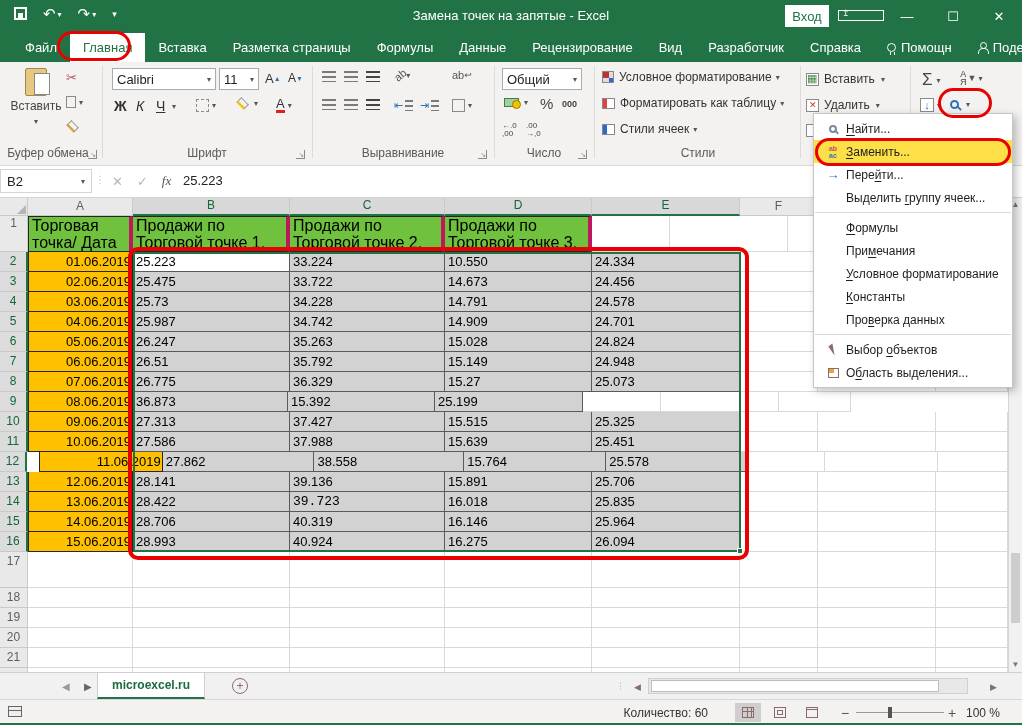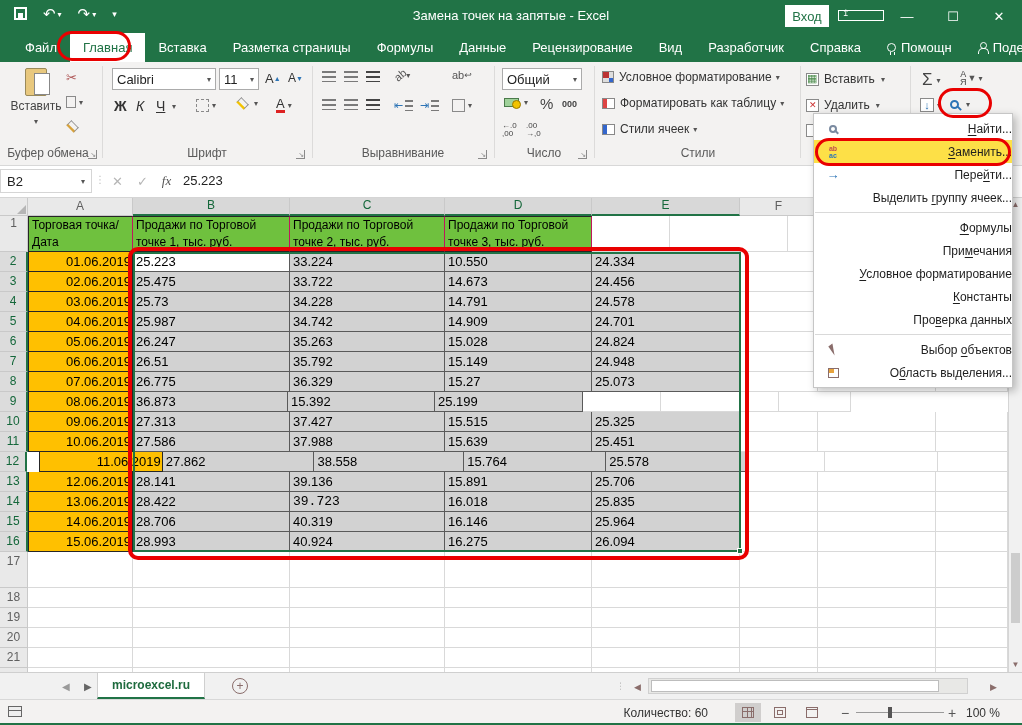--- a/index.html
+++ b/index.html
@@ -78,21 +78,21 @@
   .grid { position:absolute; left:0; top:198px; width:1008px; height:474px; background:#fff; overflow:hidden; }
   .chrow { display:flex; height:18px; }
   .corner { width:28px; height:18px; background:#e9e9e9; border-right:1px solid #c9c9c9; border-bottom:1px solid #c9c9c9; position:relative; }
   .corner:after { content:""; position:absolute; right:1px; bottom:1px; border-left:9px solid transparent; border-bottom:9px solid #b5b5b5; }
   .ch { height:18px; background:#e9e9e9; border-right:1px solid #c9c9c9; border-bottom:1px solid #c9c9c9; font-size:12px; color:#5f5f5f; text-align:center; line-height:17px; }
   .ch.sel { background:#d8d8d8; color:#14673a; border-bottom:2px solid #217346; line-height:15px; }
   .row { display:flex; }
   .rn { width:28px; background:#e9e9e9; border-right:1px solid #c9c9c9; border-bottom:1px solid #c9c9c9; font-size:12px; color:#5f5f5f; text-align:center; }
   .rn.sel { background:#dcdcdc; color:#14673a; border-right:2px solid #217346; }
   .cell { border-right:1px solid #d9d9d9; border-bottom:1px solid #d9d9d9; font-size:13px; color:#000; overflow:hidden; white-space:nowrap; }
-  .thdr { background:#6FC13E; border-right:1px solid #be185d; border-bottom:1px solid #262626; border-top:1px solid #262626; font-size:12px; line-height:17px; padding:0 3px; color:#000; }
+  .thdr { background:#6FC13E; border-right:4px solid #be185d; border-bottom:1px solid #262626; border-top:1px solid #262626; font-size:16px; line-height:17px; padding:0 3px; color:#000; }
   .thdr.first { border-left:1px solid #262626; }
   .date { background:#FFC000; border-right:1px solid #262626; border-bottom:1px solid #262626; text-align:right; padding-right:1px; border-left:1px solid #262626; }
   .val { background:#d2d2d2; border-right:1px solid #5a5a5a; border-bottom:1px solid #5a5a5a; padding-left:3px; }
   .val.active { background:#fff; }
   .selframe { position:absolute; left:133px; top:54px; width:608px; height:300px; border:2px solid #217346; pointer-events:none; }
   .selframe .handle { position:absolute; right:-4px; bottom:-4px; width:6px; height:6px; background:#217346; border:1px solid #fff; }
 
   
   .vscroll { position:absolute; left:1008px; top:198px; width:14px; height:474px; background:#f1f1f1; border-left:1px solid #d5d5d5; }
   .vscroll .up { position:absolute; top:2px; left:0; width:13px; text-align:center; font-size:8px; color:#8a6d6b; }
@@ -121,21 +121,21 @@
   .vb2:after { content:""; position:absolute; left:2px; top:2px; right:2px; bottom:2px; border:1px solid #8a6d6b; }
   .vb3 { display:inline-block; width:12px; height:11px; border:1px solid #8a6d6b; border-top:3px double #8a6d6b; }
   .zoomtrack { position:absolute; left:856px; top:12px; width:88px; height:1px; background:#9a9a9a; }
   .zoomthumb { position:absolute; left:888px; top:7px; width:4px; height:11px; background:#555; }
   .zminus { position:absolute; left:841px; top:5px; color:#555; font-size:14px; }
   .zplus { position:absolute; left:948px; top:5px; color:#555; font-size:14px; }
   .zoomval { position:absolute; left:966px; top:6px; color:#333; }
 
   
   .menu { position:absolute; left:813px; top:113px; width:200px; background:#fff; border:1px solid #c6c6c6; box-shadow:3px 3px 8px rgba(0,0,0,.25); z-index:50; padding:3px 0; }
-  .mi { height:23px; display:flex; align-items:center; font-size:12px; color:#1e1e1e; padding-left:6px;justify-content:space-between; }
+  .mi { height:23px; display:flex; align-items:center; font-size:12px; color:#1e1e1e; padding-left:6px; }
   .mi.hl { background:#fde047; }
   .mi .mic { width:26px; display:flex; justify-content:center; align-items:center; }
   .mi u { text-underline-offset:2px; }
   .msep { height:1px; background:#d9d9d9; margin:3px 1px; }
   .mlens { display:inline-block; width:8px; height:8px; border:2px solid #7a8aa0; border-radius:50%; position:relative; }
   .mlens:after { content:""; position:absolute; width:5px; height:2px; background:#7a8aa0; transform:rotate(45deg); right:-4px; bottom:-2px; }
   .mrepl { font-size:7px; line-height:7px; text-align:center; font-weight:bold; }
   .mrepl .t { color:#c0504d; } .mrepl .b { color:#2e75b6; }
   .mgoto { color:#2e75b6; font-size:13px; font-weight:bold; }
   .mcursor { display:inline-block; width:0; height:0; border-left:5px solid #8a6d6b; border-bottom:11px solid transparent; border-top:0 solid transparent; transform:rotate(-35deg); }

